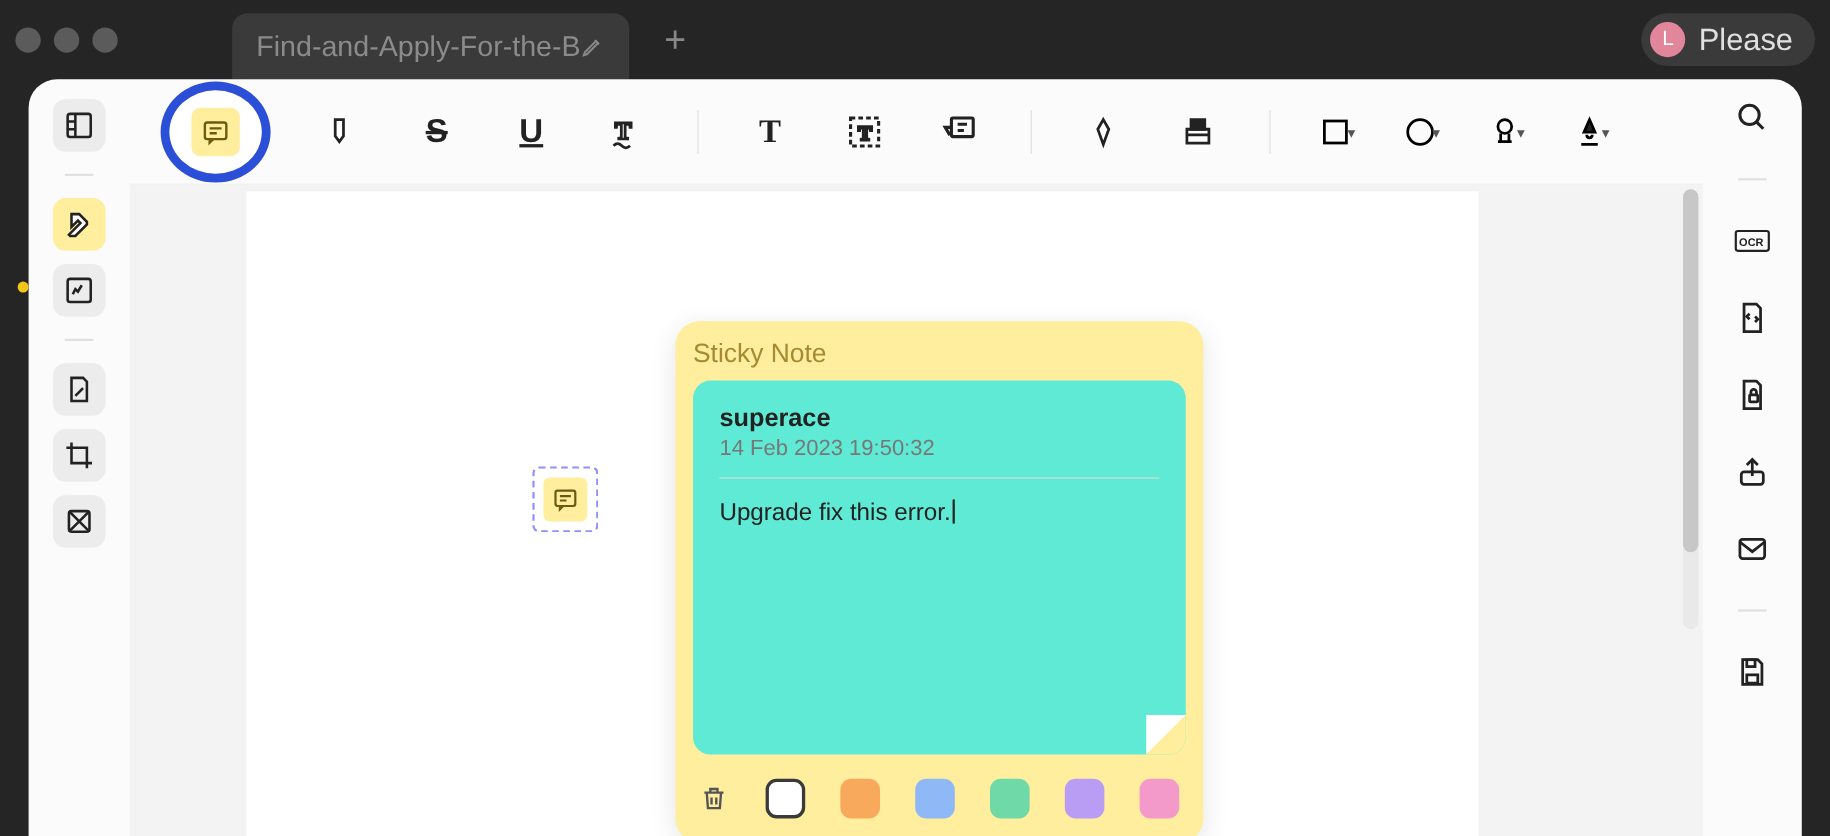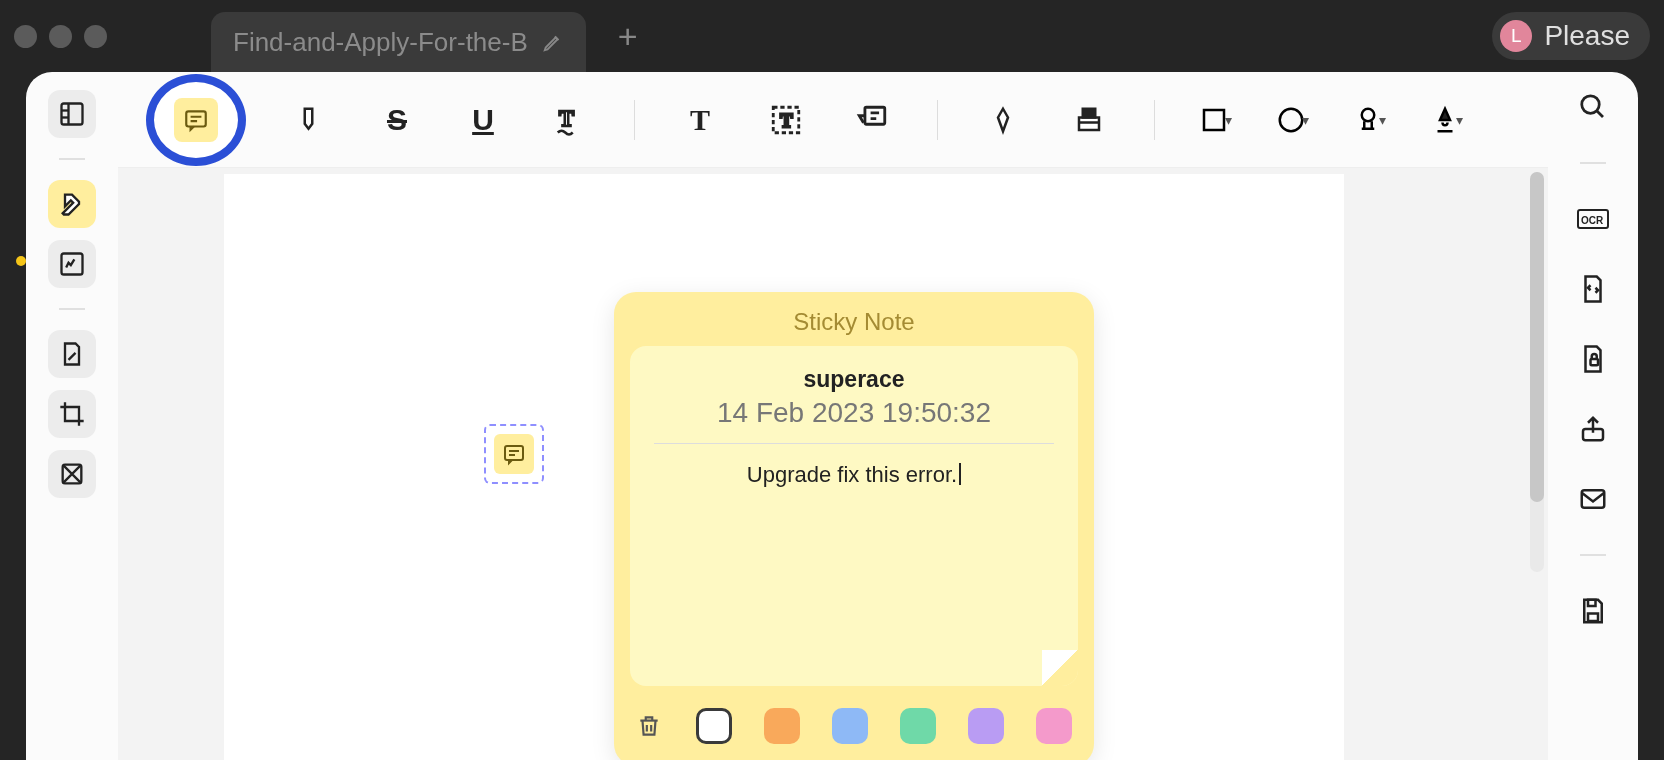--- a/index.html
+++ b/index.html
@@ -30,21 +30,20 @@
       border-radius: 50%;
       background: #5b5b5b;
     }
     .tab {
       background: #3a3a3a;
       border-radius: 14px 14px 0 0;
       height: 60px;
       padding: 0 22px;
       display: flex;
       align-items: center;
-      gap: 14px;
       color: #8b8b8b;
       font-size: 26px;
       max-width: 395px;
       position: relative;
       top: 6px;
     }
     .tab-title { white-space: nowrap; overflow: hidden; text-overflow: clip; flex: 1; }
     .tab-edit-icon { color: #888; }
     .new-tab {
       color: #888;
@@ -211,48 +210,46 @@
       position: absolute;
       left: 390px;
       top: 118px;
       width: 480px;
       background: #ffee9e;
       border-radius: 22px;
       padding: 16px;
       box-shadow: 0 6px 24px rgba(0,0,0,0.1);
     }
     .sticky-title {
-      text-align: center;
       color: #a48b33;
       font-size: 24px;
       margin-bottom: 10px;
     }
     .sticky-card {
-      background: #fef9c3;
+      background: #5eead4;
       border-radius: 16px;
       padding: 20px 24px 120px 24px;
       min-height: 340px;
       position: relative;
-      text-align: center;
     }
     .sticky-card::after {
       content:"";
       position:absolute;
       right:0; bottom:0;
       width:36px; height:36px;
       background: linear-gradient(135deg, #fff 0 50%, #ffee9e 50% 100%);
       border-bottom-right-radius: 16px;
     }
     .sticky-author {
       font-size: 23px;
       color: #222;
       font-weight: 600;
     }
     .sticky-date {
-      font-size: 28px;
+      font-size: 20px;
       color: #777;
       margin: 4px 0 0 0;
     }
     .sticky-sep { height:1px; background:#ddd; margin: 14px 0 18px; }
     .sticky-body {
       font-size: 22px;
       color: #222;
     }
     .cursor {
       display:inline-block;

